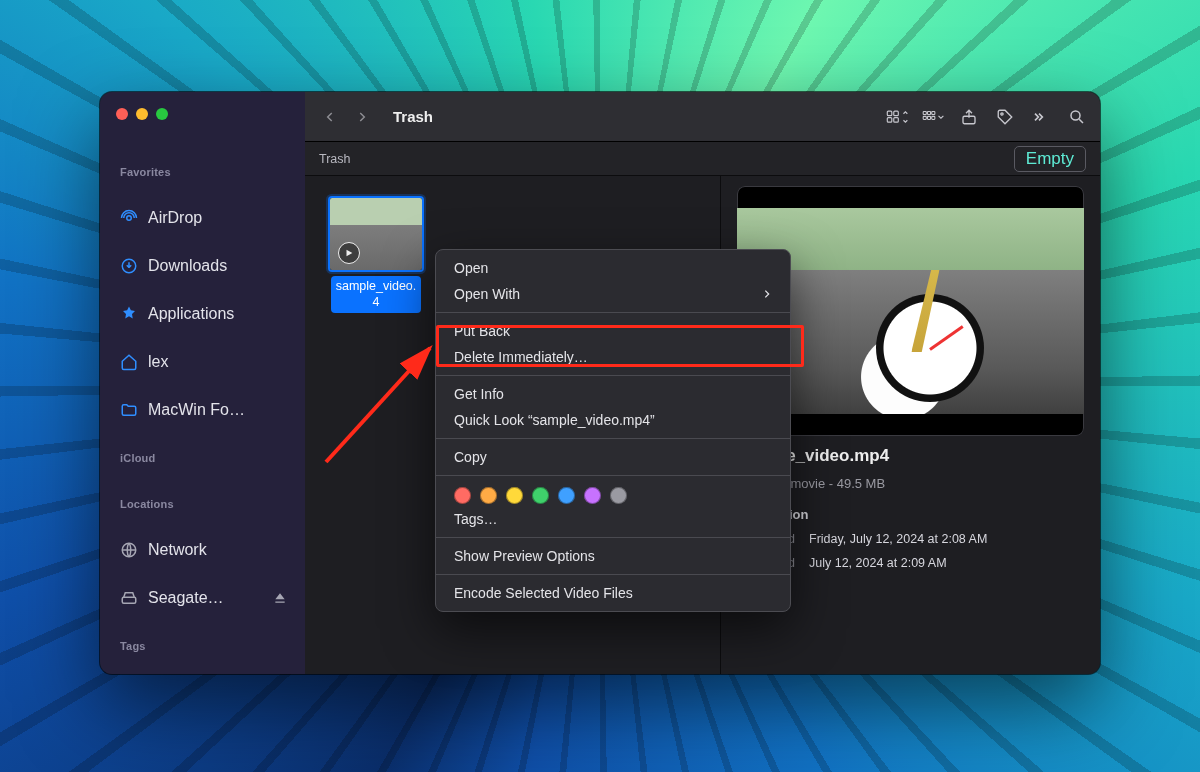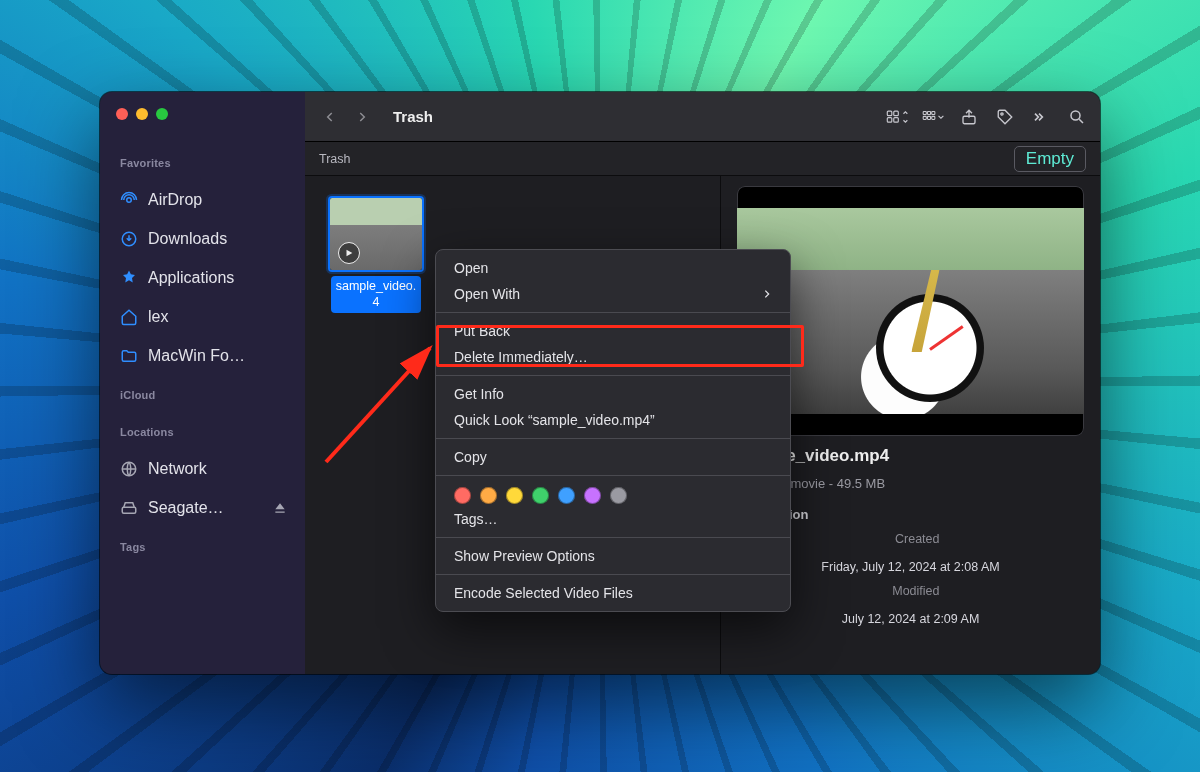--- a/index.html
+++ b/index.html
@@ -21,21 +21,21 @@
 
   .finder {
     position: absolute; left: 100px; top: 92px; width: 1000px; height: 582px;
     background: #1b1b1f; border-radius: 12px; box-shadow: 0 30px 80px rgba(0,0,0,0.55), 0 0 0 1px rgba(0,0,0,0.6);
     display: flex; overflow: hidden;
   }
 
   
   .sidebar {
     width: 205px; flex: 0 0 205px; background: #25213b; padding: 12px 10px 12px 14px; color: #c9c9d0;
-    display: flex; flex-direction: column; gap: 11px;
+    display: flex; flex-direction: column; gap: 20px;
   }
   .traffic { display:flex; gap:8px; padding: 4px 4px 18px 2px; }
   .tl { width:12px; height:12px; border-radius:50%; }
   .tl.red{background:#ff5f57;} .tl.yel{background:#febc2e;} .tl.grn{background:#28c840;}
   .sb-h { font-size:11px; font-weight:600; color:#8a88a0; padding: 8px 6px 6px; letter-spacing:.2px; }
   .sb-item { display:flex; align-items:center; gap:10px; padding:5px 6px; border-radius:6px; font-size:16px; color:#e3e3ea; white-space:nowrap; overflow:hidden; text-overflow:ellipsis; cursor:default; }
   .sb-item .ic { width:18px; height:18px; display:flex; align-items:center; justify-content:center; color:#2f8eff; flex:0 0 18px; }
   .sb-item .ic.grey{color:#a6a6b3;}
 
   
@@ -74,21 +74,21 @@
   .pvroad::after{
     content:""; position:absolute; left:52%; right:18%; top:30%; bottom:30%;
     background: linear-gradient(#d6b84a, #c7a43a); transform: skewX(-8deg);
     clip-path: polygon(0 100%, 8% 0, 16% 0, 10% 100%);
   }
   .speedo{position:absolute; left:40%; bottom:6%; width:108px; height:108px; border-radius:50%; background:radial-gradient(circle,#fff 0 46px, #111 47px 54px);}
   .speedo::after{content:""; position:absolute; left:50%; top:50%; width:40px; height:3px; background:#e33; transform-origin:left center; transform:rotate(-35deg);}
   .pvtitle { font-size:17px; font-weight:600; color:#eee; }
   .pvsub { font-size:13px; color:#9a9aa2; }
   .pvsec { font-size:13px; font-weight:700; color:#d5d5db; padding-top:6px;}
-  .pvrow { display:flex; gap:14px; font-size:12.5px; align-items:center;flex-direction:column; }
+  .pvrow { display:flex; gap:14px; font-size:12.5px; align-items:flex-start; }
   .pvrow .k{ color:#8b8b93; width:58px; text-align:right;} .pvrow .v{ color:#d7d7de;}
 
   
   .ctx {
     position:absolute; left:435px; top:249px; width:356px; background:#2b2b30; border:1px solid #4c4c52;
     border-radius:8px; padding:5px 0; box-shadow: 0 18px 50px rgba(0,0,0,.6); color:#e4e4e8; font-size:14px;
   }
   .ctx .mi { padding:5px 18px; display:flex; align-items:center; justify-content:space-between; cursor:default;}
   .ctx .sep { height:1px; background:#4a4a50; margin:5px 0;}
   .tagrow{ display:flex; gap:9px; padding:6px 18px 2px;}

